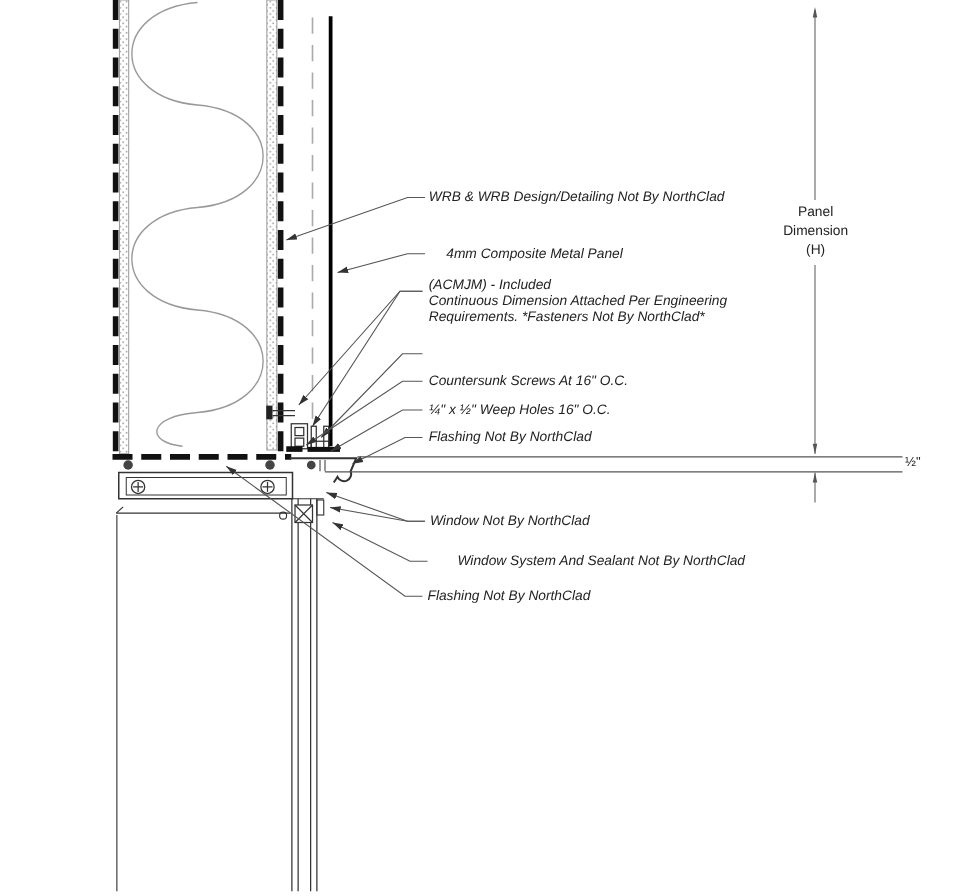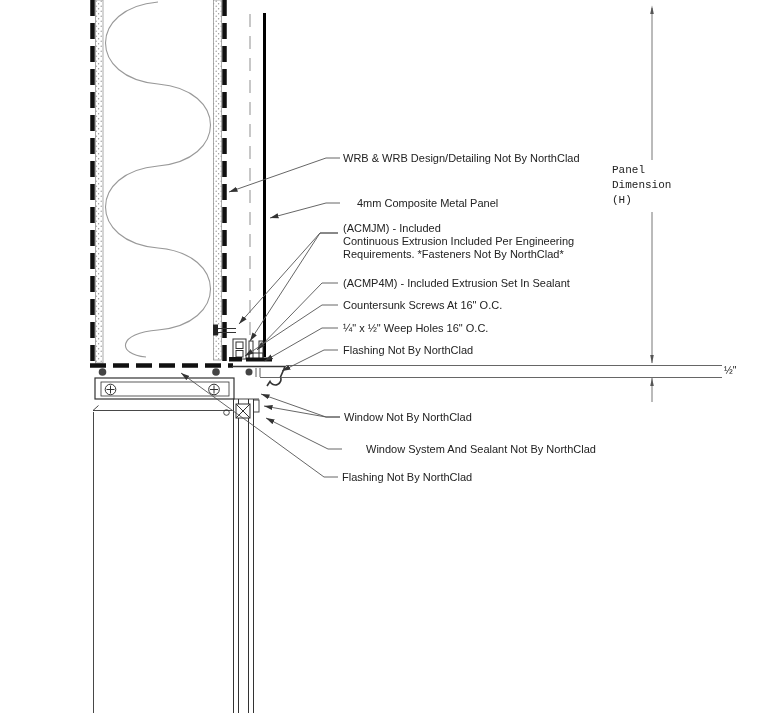--- a/index.html
+++ b/index.html
@@ -1,22 +1,22 @@
 <!DOCTYPE html>
 <html><head>
 <meta charset="utf-8">
 <style>
   html,body{margin:0;padding:0;background:#fff;}
   #stage{position:relative;width:768px;height:717px;background:#fff;overflow:hidden;
          font-family:"Liberation Sans", sans-serif;}
   #stage svg{position:absolute;left:0;top:0;}
   .callout{position:absolute;font-size:11px;line-height:13px;color:#222;
-           white-space:pre-line;}
+           white-space:pre-line;font-style:italic;}
   .dim-label{position:absolute;font-size:11px;line-height:15px;color:#222;
-             white-space:pre-line;font-family:Liberation Mono, monospace;}
+             text-align:center;white-space:pre-line;}
   .dim-small{position:absolute;font-size:10.5px;color:#222;white-space:nowrap;}
 </style>
 </head>
 <body>
 
 <div id="stage">
 
   <svg width="768" height="717" viewBox="0 0 768 717">
     <defs>
       <pattern id="stip" width="5" height="5" patternUnits="userSpaceOnUse">
@@ -140,24 +140,23 @@
       <line x1="652" y1="378" x2="652" y2="402"></line>
       <polygon points="650.2,386 653.8,386 652,378" fill="#555" stroke="none"></polygon>
     </g>
   </svg>
 
   <div class="callout" style="left:343px;top:152px">WRB &amp; WRB Design/Detailing Not By NorthClad</div>
 
   <div class="callout" style="left:357px;top:197px">4mm Composite Metal Panel</div>
 
   <div class="callout" style="left:343px;top:222px">(ACMJM) - Included
-Continuous Extrusion Included Per Engineering
+Continuous Dimension Attached Per Engineering
 Requirements. *Fasteners Not By NorthClad*</div>
 
-  <div class="callout" style="left:343px;top:277px">(ACMP4M) - Included Extrusion Set In Sealant</div>
 
   <div class="callout" style="left:343px;top:299px">Countersunk Screws At 16" O.C.</div>
 
   <div class="callout" style="left:343px;top:322px">¼" x ½" Weep Holes 16" O.C.</div>
 
   <div class="callout" style="left:343px;top:344px">Flashing Not By NorthClad</div>
 
   <div class="callout" style="left:344px;top:411px">Window Not By NorthClad</div>
 
   <div class="callout" style="left:366px;top:443px">Window System And Sealant Not By NorthClad</div>

